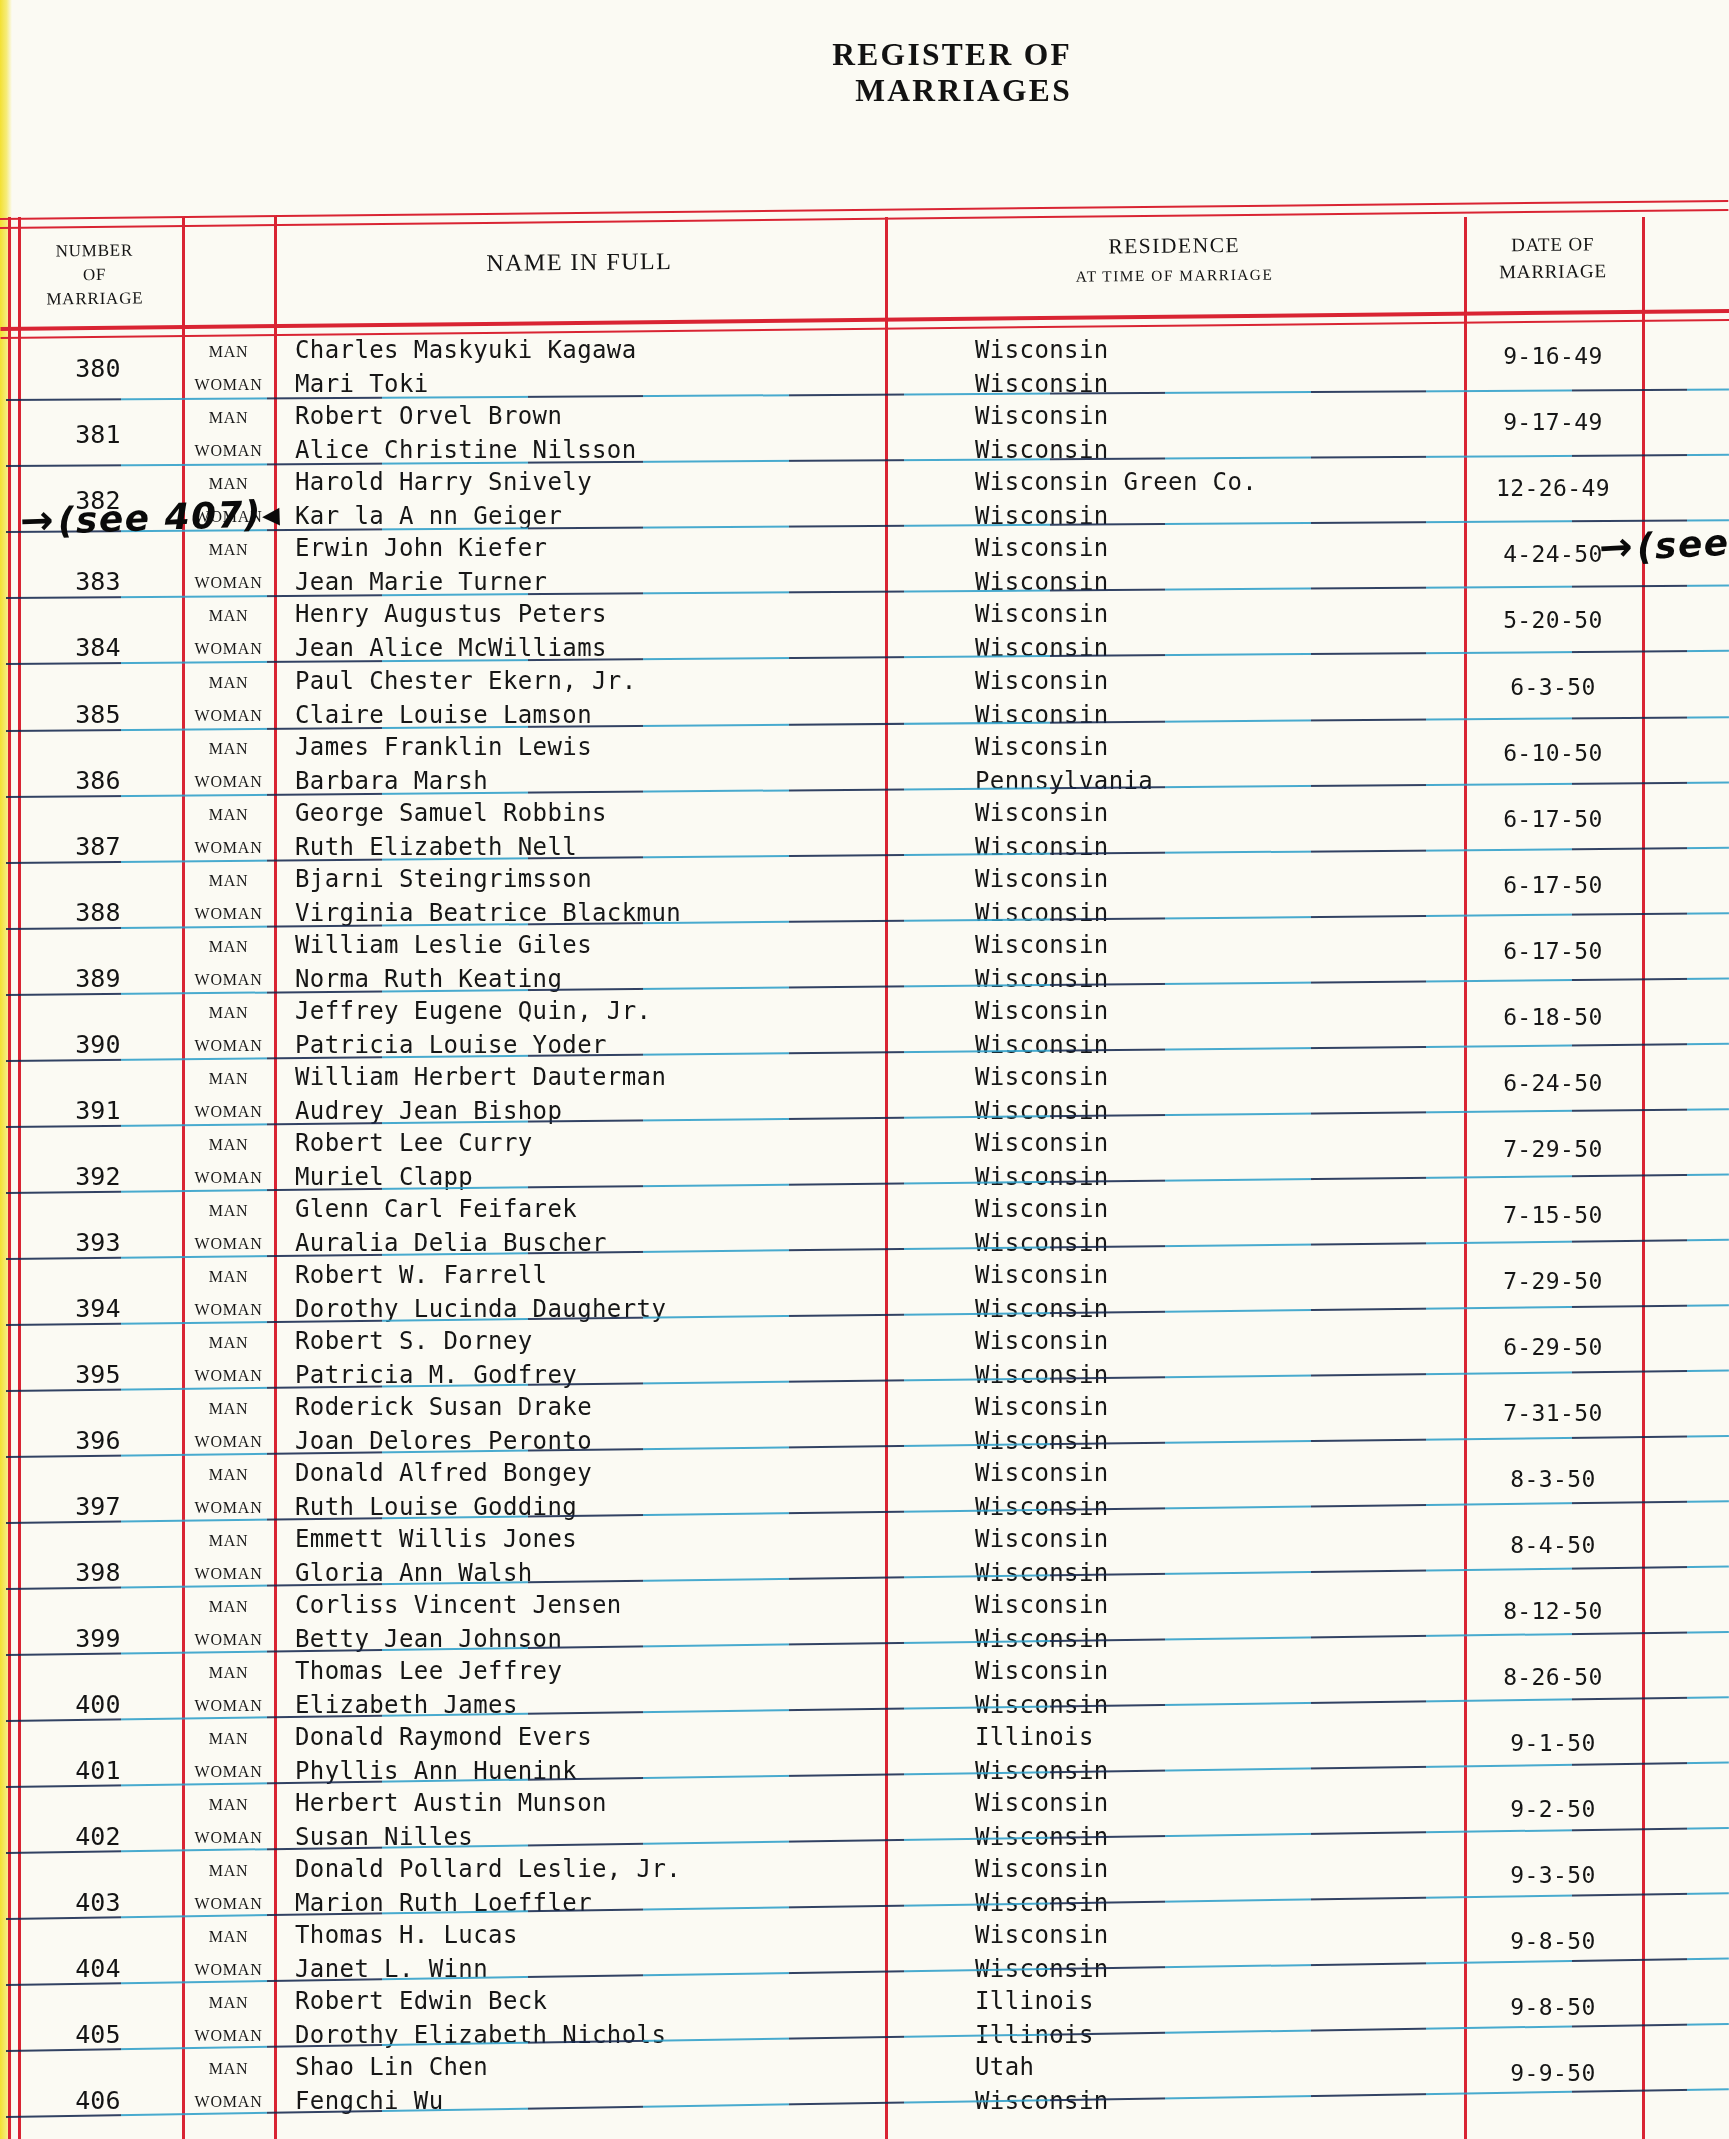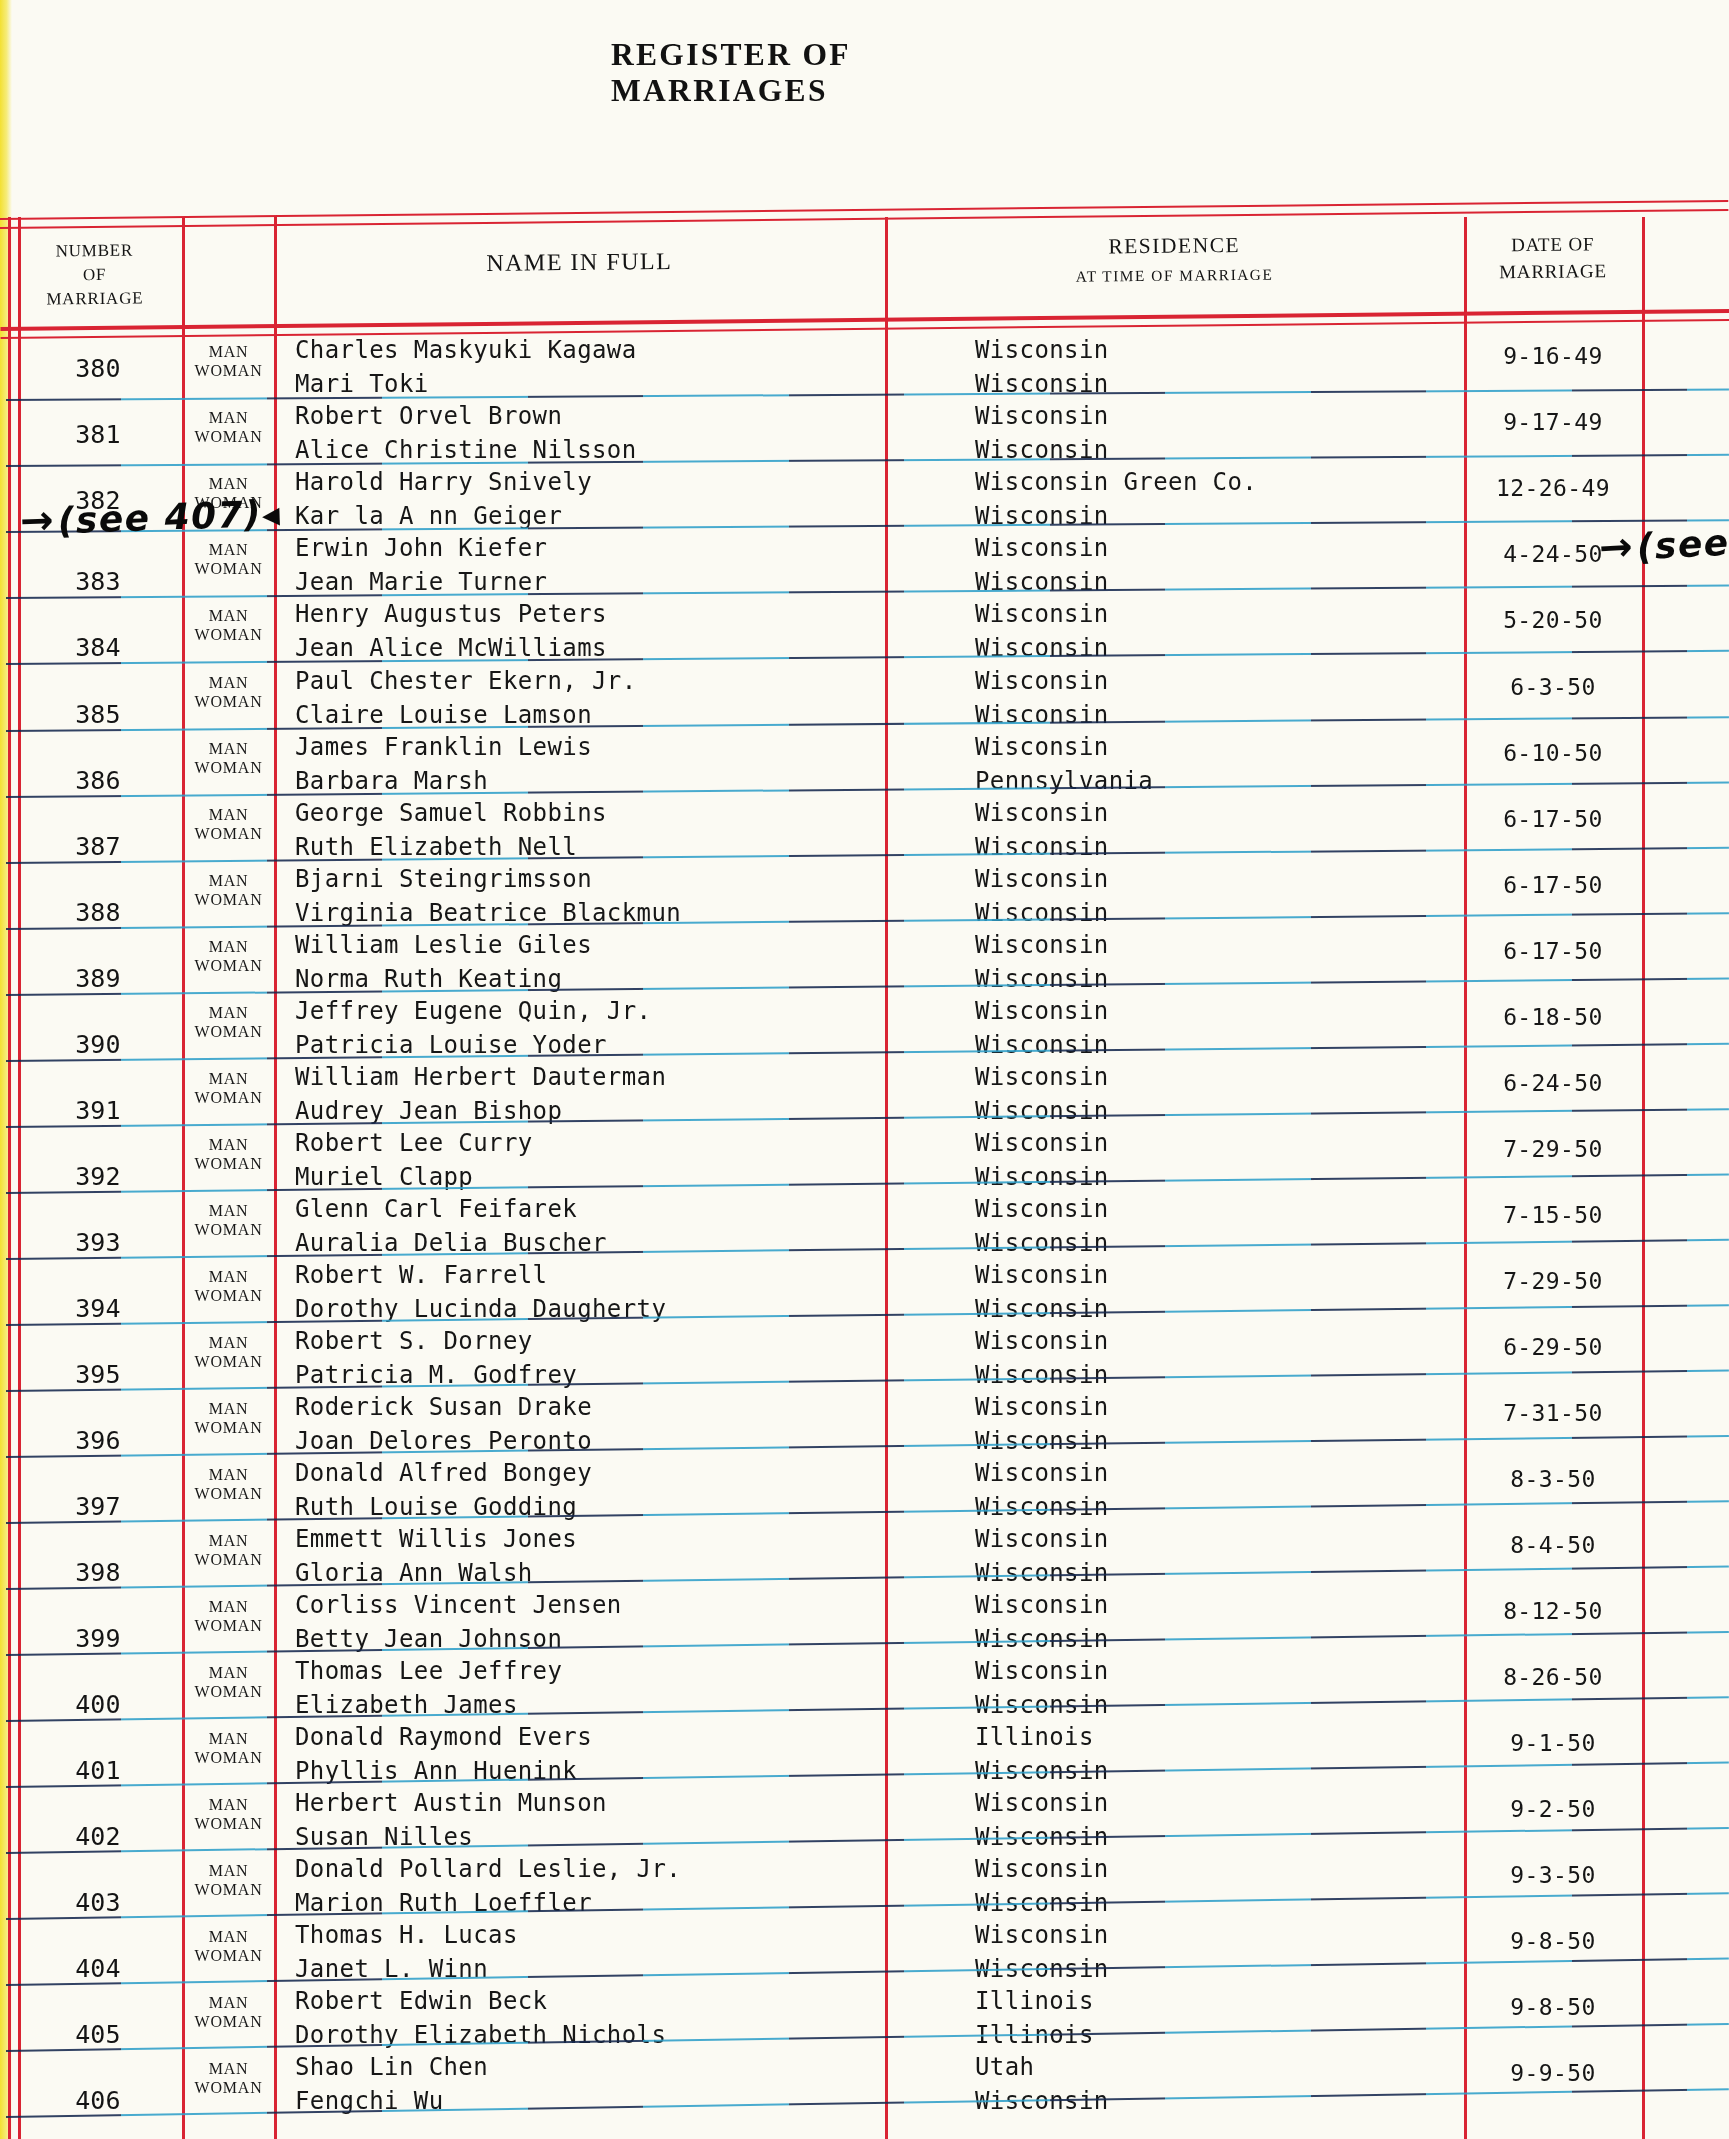--- a/index.html
+++ b/index.html
@@ -58,40 +58,40 @@
     text-align: center; font-size: 15.4px; letter-spacing: 1.5px;
   }
   .hdr-date {
     position: absolute; left: 1464px; width: 178px; top: 29px;
     text-align: center; font-size: 19px; line-height: 27px; letter-spacing: 0.8px;
   }
 
   
   .title {
     position: absolute; left: 611px; top: 37px; width: 461px;
-    text-align: left;
+    text-align: right;
     font-family: "Liberation Serif", serif;
     font-size: 31.5px; font-weight: bold; letter-spacing: 2.3px;
     color: #121212;
   }
 
   
   .entry { position: absolute; left: 0; width: 1729px; height: 66px; }
   .typed { font-family: "DejaVu Sans Mono", monospace; font-size: 24px; color: #161616; letter-spacing: 0.4px; white-space: pre; }
   .num {
     position: absolute; left: 15.4px; width: 165px; top: 35px;
     text-align: center; font-size: 25px; font-family: "DejaVu Sans Mono", monospace;
   }
   .num.on-man { top: 20px; }
   .glabel {
     position: absolute; left: 184px; width: 89px; text-align: center;
     font-family: "Liberation Serif", serif; font-size: 16px; letter-spacing: 0.8px; color: #181818;
   }
   .man-l { top: 9.2px; }
-  .woman-l { top: 28px; text-align: center; }
+  .woman-l { top: 42px; text-align: center; }
   .man-name  { position: absolute; left: 295px; top: 2.3px; }
   .woman-name{ position: absolute; left: 295px; top: 36px; }
   .man-res   { position: absolute; left: 975px; top: 2.3px; }
   .woman-res { position: absolute; left: 975px; top: 36px; }
   .date { position: absolute; left: 1464px; width: 178px; top: 8.5px; text-align: center; font-size: 23px; }
   .sep {
     position: absolute; left: 6.1px; right: 0; bottom: -0.8px; height: 2.3px;
     transform-origin: left center;
     background: repeating-linear-gradient(90deg,
       #16294f 0px, #16294f 115px,

